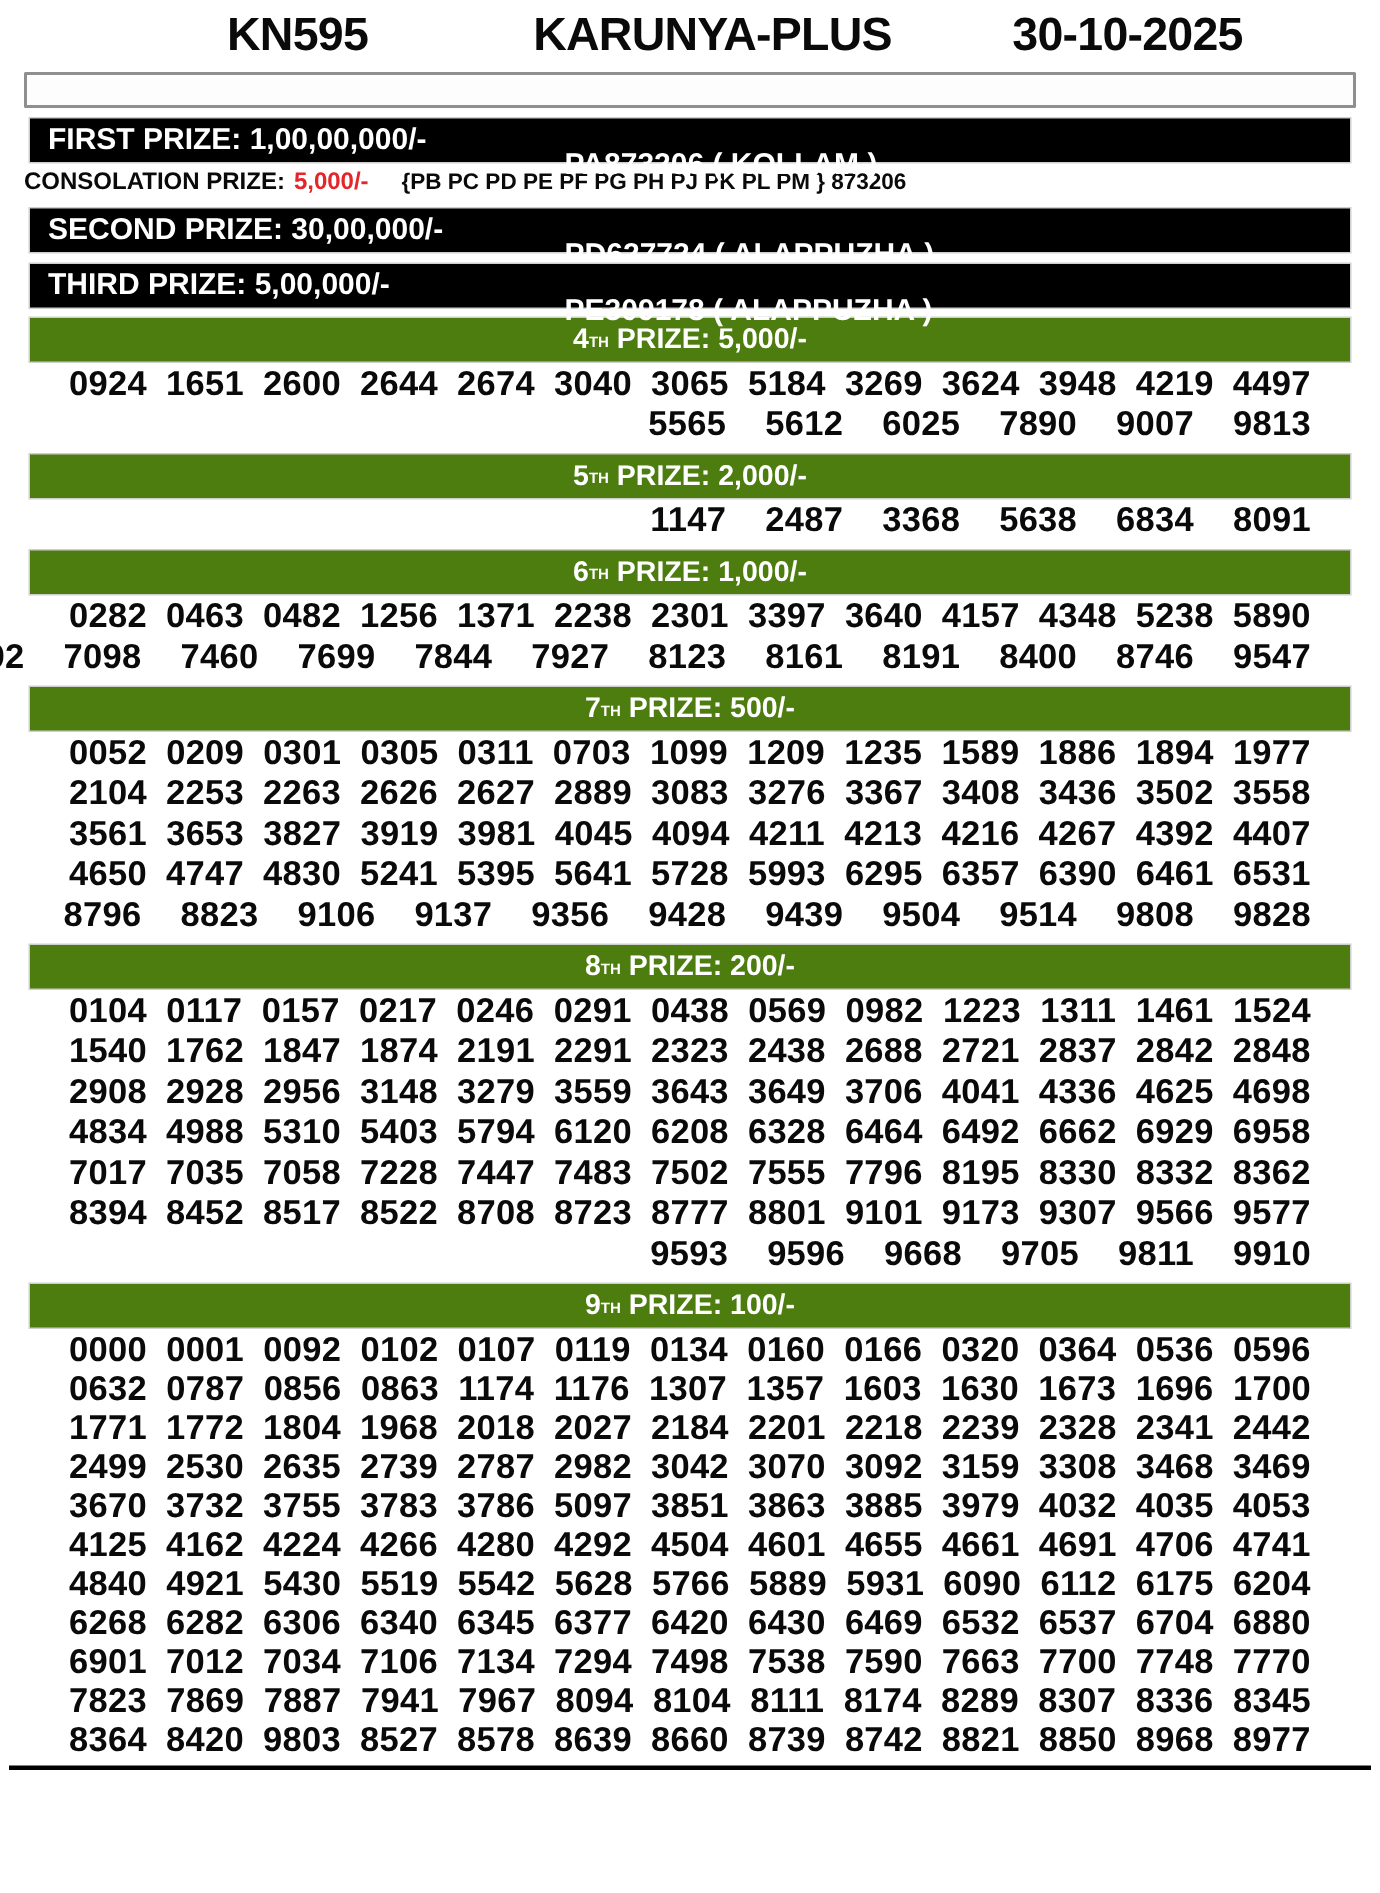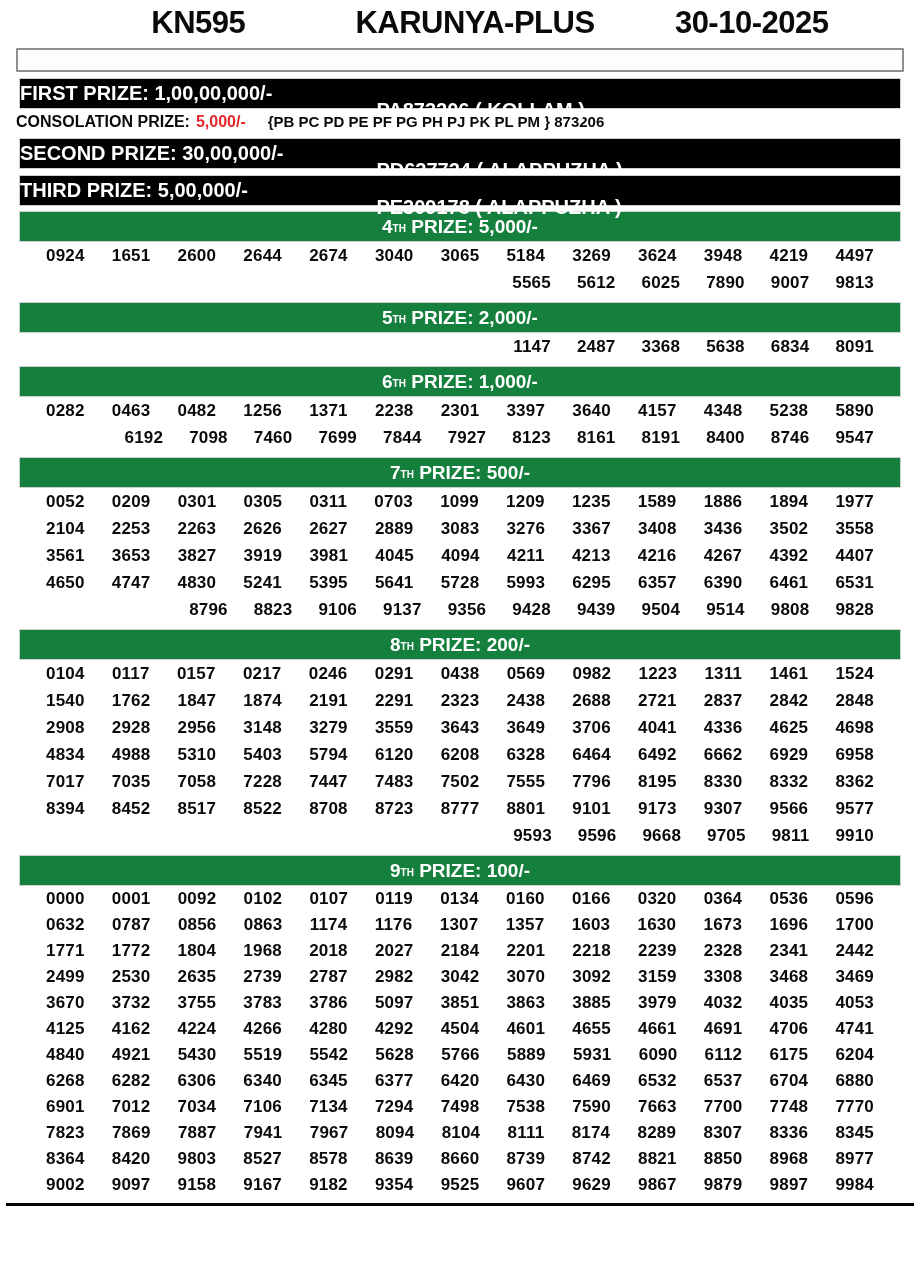--- a/index.html
+++ b/index.html
@@ -49,21 +49,21 @@
     margin: 3px 20px 0 20px;
     height: 29px;
     background: #000000;
     color: #ffffff;
     font-weight: 700;
     font-size: 20px;
     line-height: 29px;
     white-space: nowrap;
     box-shadow: 0 0 0 1px #cfcfcf;
   }
-  .bar .bar-label { }
+  .bar .bar-label { padding-left: 12px; }
   .bar .bar-ticket { position: absolute; left: 40.5%; top: 17px; text-align: center; }
   .bar2 { margin-top: 4px; }
   .bar3 { margin-top: 8px; }
 
   
   .consolation {
     height: 27px;
     line-height: 27px;
     padding-left: 16px;
     font-size: 16px;
@@ -71,42 +71,42 @@
     white-space: nowrap;
   }
   .consolation .c-amount { color: var(--red, #e4252a); padding: 0 4px 0 6px; }
   .consolation .c-series { font-size: 15px; padding-left: 18px; }
 
   
   .prize-section { margin-top: 7px; }
   .section-bar {
     margin: 0 20px;
     height: 29px;
-    background: #15803d;
+    background: #4d7c0f;
     color: #ffffff;
     text-align: center;
     font-size: 19px;
     font-weight: 700;
     line-height: 29px;
     box-shadow: 0 0 0 1px #cfcfcf;
   }
   .section-bar sup {
     font-size: 10px;
     vertical-align: top;
     position: relative;
     top: 2px;
   }
   .rows { padding-top: 1px; }
   .num-row {
     display: flex;
     align-items: center;
     height: 27px;
     margin: 0 20px;
     padding: 0 26px;
-    font-size: 17px;
+    font-size: 23px;
     font-weight: 700;
     letter-spacing: 0.2px;
   }
   .num-row.full { justify-content: space-between; }
   .num-row.partial { justify-content: flex-end; column-gap: 26px; }
   .num { white-space: nowrap; }
   .prize-section.sec-9 .num-row { height: 26px; text-align: right; }
 
   
   .bottom-rule {
@@ -564,32 +564,17 @@
           <span class="num">8578</span>
           <span class="num">8639</span>
           <span class="num">8660</span>
           <span class="num">8739</span>
           <span class="num">8742</span>
           <span class="num">8821</span>
           <span class="num">8850</span>
           <span class="num">8968</span>
           <span class="num">8977</span>
         </div>
-        <div class="num-row full">
-          <span class="num">9002</span>
-          <span class="num">9097</span>
-          <span class="num">9158</span>
-          <span class="num">9167</span>
-          <span class="num">9182</span>
-          <span class="num">9354</span>
-          <span class="num">9525</span>
-          <span class="num">9607</span>
-          <span class="num">9629</span>
-          <span class="num">9867</span>
-          <span class="num">9879</span>
-          <span class="num">9897</span>
-          <span class="num">9984</span>
-        </div>
       </div>
     </div>
   </div>
 
 <div class="bottom-rule"></div>
 
 </body></html>

